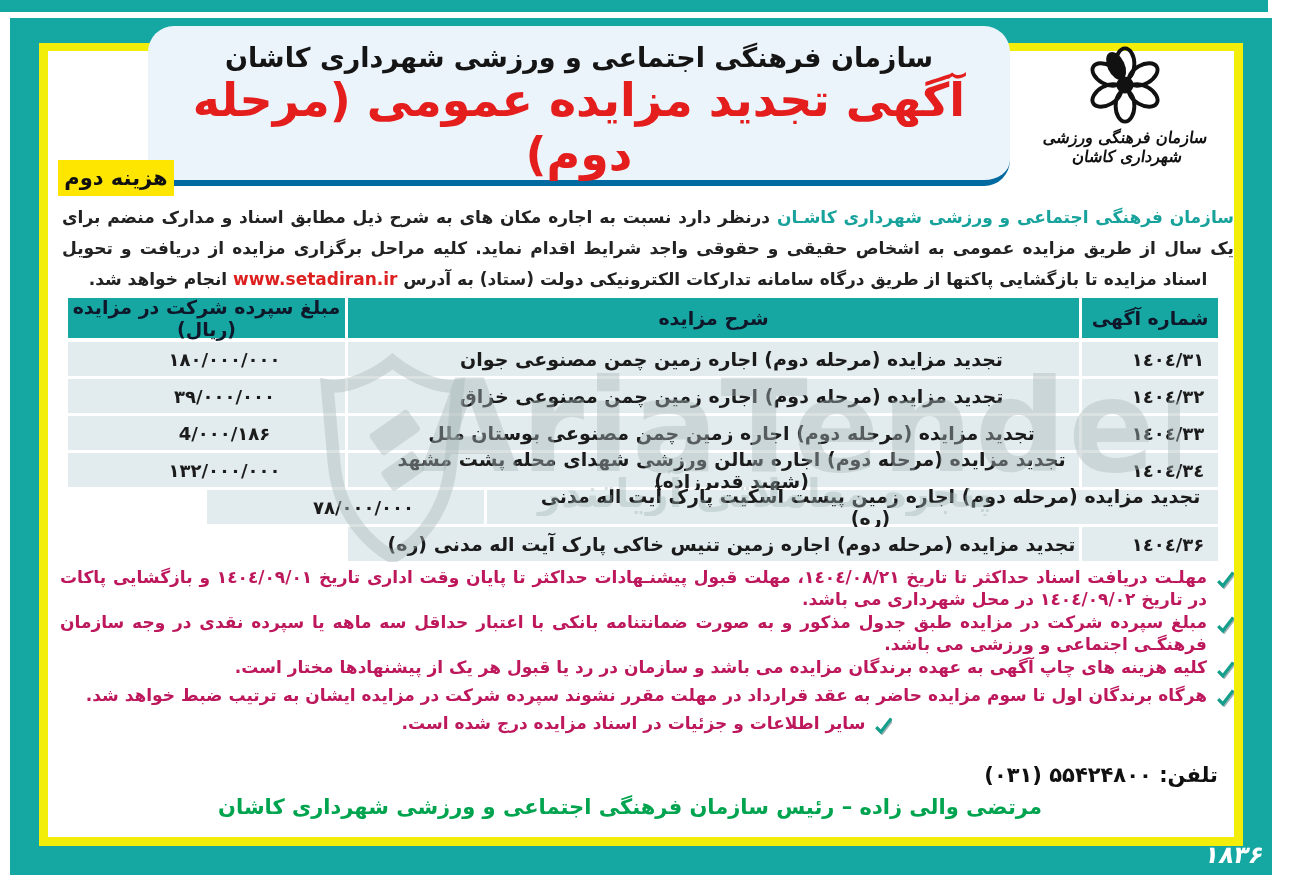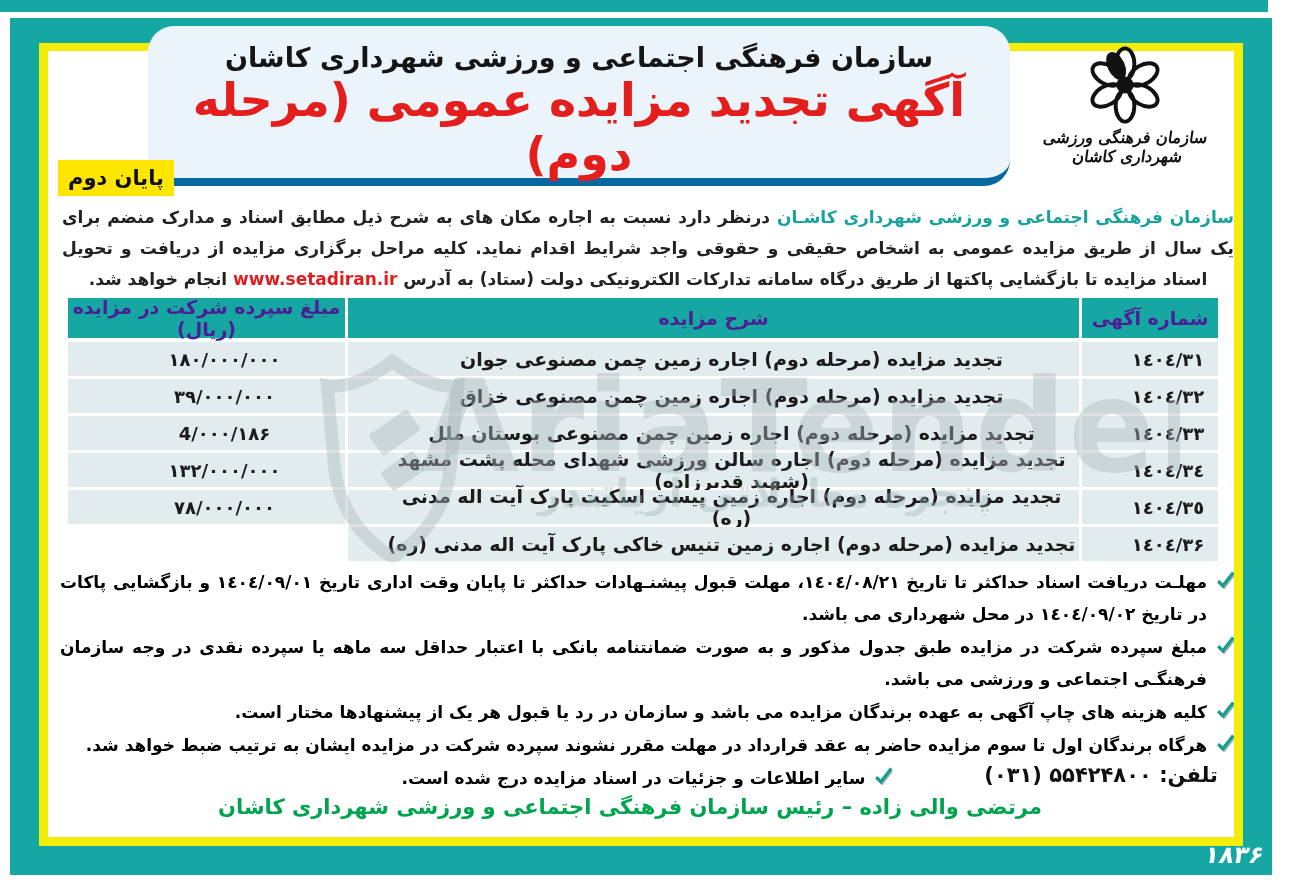--- a/index.html
+++ b/index.html
@@ -10,21 +10,21 @@
   
   .top-strip { position:absolute; left:0; top:0; width:1268px; height:12px; background:#15a7a2; }
   .frame { position:absolute; left:10px; top:18px; width:1262px; height:857px; background:#15a7a2; }
   .frame-yellow { position:absolute; left:29px; top:25px; right:29px; bottom:29px; background:#f2ee0a; }
   .frame-white { position:absolute; left:38px; top:33px; right:38px; bottom:38px; background:#ffffff; }
   .corner-num { position:absolute; left:1205px; top:841px; color:#ffffff; font-weight:bold;
                 font-size:24px; transform:skewX(-12deg); letter-spacing:1px; z-index:4; }
 
   
   .header-box { position:absolute; left:148px; top:26px; width:862px; height:160px; z-index:3;
-                background:#ecf4fb; border-radius:26px; border-bottom:8px solid #0369a1;
+                background:#ecf4fb; border-radius:26px; border-bottom:6px solid #0369a1;
                 text-align:center; direction:rtl; }
   .org-line  { margin-top:16px; font-size:27px; font-weight:bold; color:#151515; }
   .ad-title  {  font-size:46px; font-weight:bold; color:#e41d1d; }
   .badge { position:absolute; left:58px; top:160px; width:116px; height:36px; z-index:4;
            background:#ffe600; color:#101010; font-size:21px; font-weight:bold;
            display:flex; align-items:center; justify-content:center; direction:rtl; }
   .logo-block { position:absolute; left:1014px; top:46px; width:222px; height:148px; z-index:3;
                 text-align:center; }
   .logo-flower { display:block; margin:0 auto; }
   .logo-caption { margin-top:4px; direction:rtl; font-family:"DejaVu Serif", serif; font-style:italic;
@@ -38,31 +38,31 @@
   .intro .url { color:#dd1f1f; direction:ltr; unicode-bidi:embed; }
 
   
   .auction-table { position:absolute; left:68px; top:298px; width:1150px; z-index:2; direction:rtl; }
   .t-row { display:flex; gap:3px; margin-bottom:3px; direction:rtl; }
   .t-head { margin-bottom:4px; }
   .cell { display:flex; align-items:center; justify-content:center; text-align:center; }
   .c-no      { width:136px; }
   .c-desc    { width:731px; }
   .c-deposit { width:277px; }
-  .t-head .cell { background:#17a7a2; color:#4c1d95; font-size:19px; font-weight:bold; height:40px;text-align:center; }
+  .t-head .cell { background:#17a7a2; color:#0f172a; font-size:19px; font-weight:bold; height:40px;text-align:center; }
   .t-row:not(.t-head) .cell { background:#e2ecee; color:#1b1b1b; font-weight:bold; height:34px;padding-left:36px; }
   .t-row:not(.t-head) .c-no { font-size:18px; }
   .t-row:not(.t-head) .c-desc { font-size:19px; }
   .t-row:not(.t-head) .c-deposit { font-size:18px; }
 
   
   .notes { position:absolute; left:60px; top:566px; width:1174px; z-index:2; direction:rtl; }
   .note { display:flex; direction:rtl; align-items:flex-start; gap:7px; margin-bottom:1px; width:100%; }
   .note-check { flex:0 0 20px; padding-top:4px; }
-  .note-text { font-size:17px; font-weight:bold; color:#000000; line-height:32px;
+  .note-text { font-size:17px; font-weight:bold; color:#be185d; line-height:22px;
                text-align:justify; }
   .note-center { justify-content:center; }
   .note-center .note-text { text-align:center; }
 
   
   .phone-line { position:absolute; right:72px; top:763px; z-index:2; direction:rtl;
                 font-size:21px; font-weight:bold; color:#101010; }
   .signature-line { position:absolute; left:150px; top:795px; width:960px; z-index:2; direction:rtl;
                     text-align:center; font-size:21px; font-weight:bold; color:#00a44f; }
 
@@ -88,21 +88,21 @@
     <div class="frame-white"></div>
   </div>
 
   <div class="corner-num">۱۸۳۶</div>
 
   <div class="header-box">
     <div class="org-line">سازمان فرهنگی اجتماعی و ورزشی شهرداری کاشان</div>
     <div class="ad-title">آگهی تجدید مزایده عمومی (مرحله دوم)</div>
   </div>
 
-  <div class="badge">پایان دوم</div>
+  <div class="badge">هزینه دوم</div>
 
   <div class="logo-block">
     <svg class="logo-flower" width="78" height="78" viewBox="0 0 100 100">
       <g stroke="#111" stroke-width="5" fill="none">
         <ellipse cx="50" cy="23" rx="12" ry="20"></ellipse>
         <ellipse cx="50" cy="23" rx="12" ry="20" transform="rotate(60 50 50)"></ellipse>
         <ellipse cx="50" cy="23" rx="12" ry="20" transform="rotate(120 50 50)"></ellipse>
         <ellipse cx="50" cy="23" rx="12" ry="20" transform="rotate(180 50 50)"></ellipse>
         <ellipse cx="50" cy="23" rx="12" ry="20" transform="rotate(240 50 50)"></ellipse>
         <ellipse cx="50" cy="23" rx="12" ry="20" transform="rotate(300 50 50)"></ellipse>
@@ -140,21 +140,20 @@
     <div class="cell c-deposit">١٨۶/٠٠٠/4</div>
   </div>
 
   <div class="t-row">
     <div class="cell c-no">١٤٠٤/٣٤</div>
     <div class="cell c-desc">تجدید مزایده (مرحله دوم) اجاره سالن ورزشی شهدای محله پشت مشهد (شهید قدیرزاده)</div>
     <div class="cell c-deposit">١٣٢/٠٠٠/٠٠٠</div>
   </div>
 
   <div class="t-row">
-    <div class="cell c-no">١٤٠٤/٣٥</div>
     <div class="cell c-desc">تجدید مزایده (مرحله دوم) اجاره زمین پیست اسکیت پارک آیت اله مدنی (ره)</div>
     <div class="cell c-deposit">٧٨/٠٠٠/٠٠٠</div>
   </div>
 
   <div class="t-row">
     <div class="cell c-no">١٤٠٤/٣۶</div>
     <div class="cell c-desc">تجدید مزایده (مرحله دوم) اجاره زمین تنیس خاکی پارک آیت اله مدنی (ره)</div>
   </div>
 </div>
   </div>

